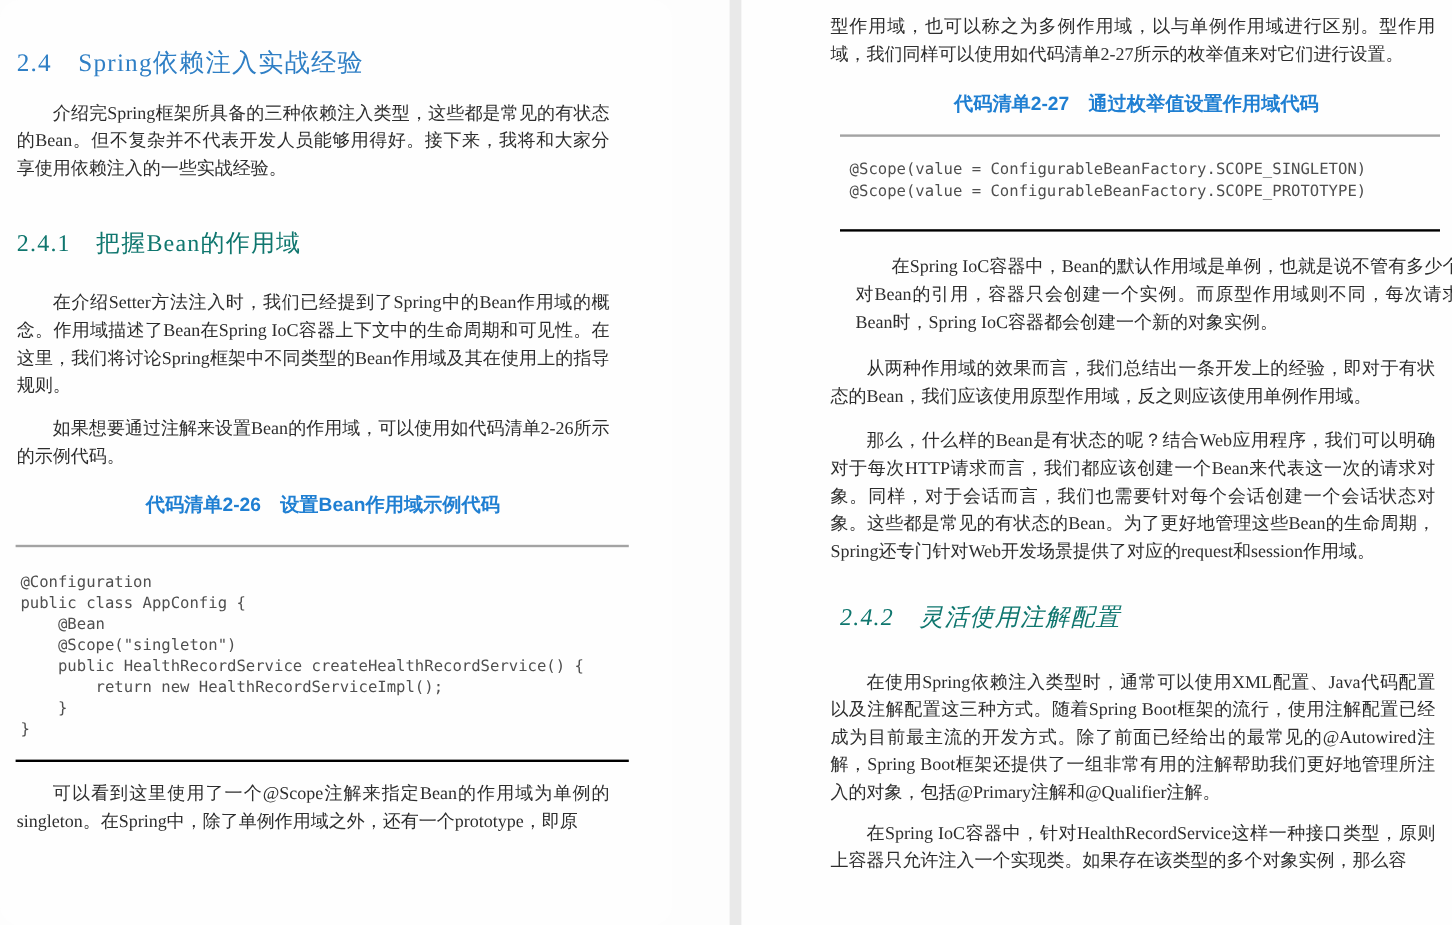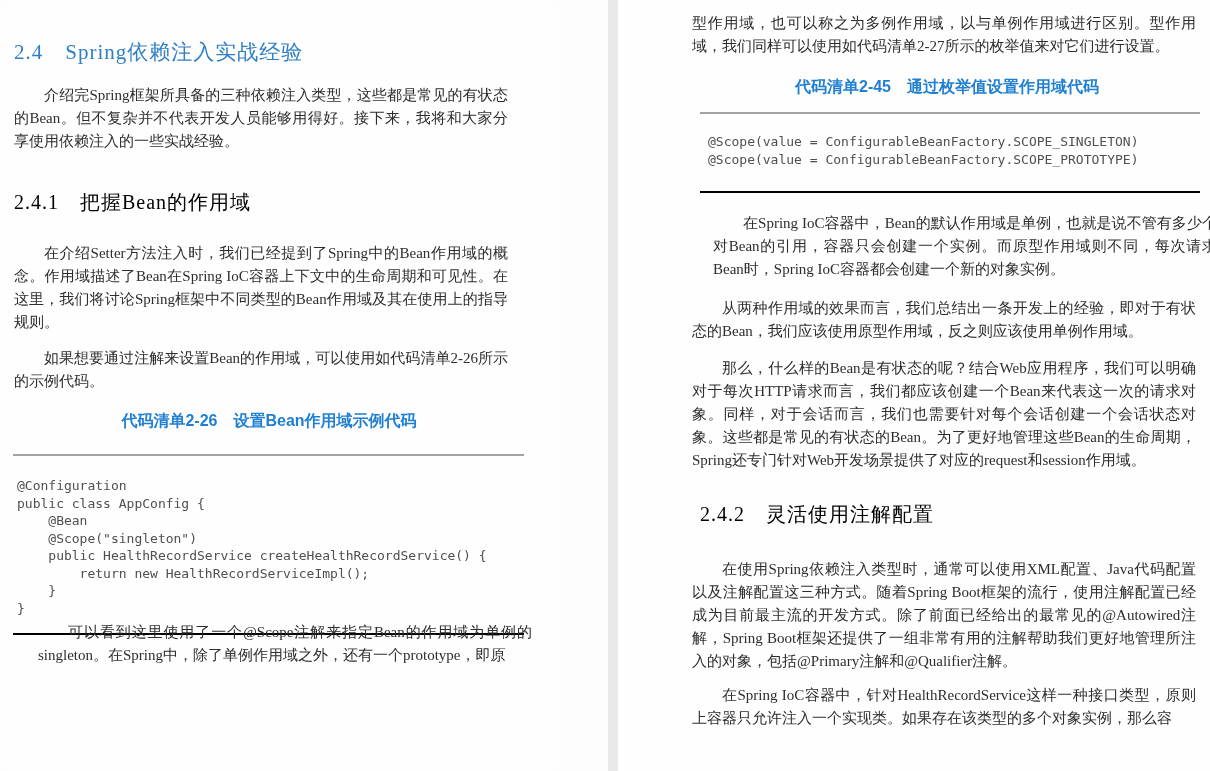--- a/index.html
+++ b/index.html
@@ -30,21 +30,21 @@
   }
   .abs { position: absolute; }
   .h-section {
     font-size: 21px;
     color: #2f7fc5;
     letter-spacing: 1px;
     white-space: nowrap;
   }
   .h-subsection {
     font-size: 20px;
-    color: #000000;
+    color: #0f766e;
     letter-spacing: 1px;
     white-space: nowrap;
   }
   .body-para {
     font-size: 15px;
     line-height: 23px;
     text-align: justify;
     text-indent: 2em;
     margin: 0;
   }
@@ -93,42 +93,42 @@
       <pre>@Configuration
 public class AppConfig {
     @Bean
     @Scope("singleton")
     public HealthRecordService createHealthRecordService() {
         return new HealthRecordServiceImpl();
     }
 }</pre>
     </div>
 
-    <p class="abs body-para" style="left:14px; top:621px; width:494px;margin-left:24px;">可以看到这里使用了一个@Scope注解来指定Bean的作用域为单例的singleton。在Spring中，除了单例作用域之外，还有一个prototype，即原</p>
+    <p class="abs body-para" style="left:14px; top:651px; width:494px;">可以看到这里使用了一个@Scope注解来指定Bean的作用域为单例的singleton。在Spring中，除了单例作用域之外，还有一个prototype，即原</p>
   </div>
 
   <div id="divider"></div>
 
   <div id="right-page" class="page">
 
     <p class="abs body-para no-indent" style="left:74px; top:12px; width:504px;">型作用域，也可以称之为多例作用域，以与单例作用域进行区别。型作用域，我们同样可以使用如代码清单2-27所示的枚举值来对它们进行设置。</p>
 
-    <div class="abs listing-caption" style="left:78px; top:77px; width:502px;">代码清单2-45　通过枚举值设置作用域代码</div>
+    <div class="abs listing-caption" style="left:78px; top:77px; width:502px;">代码清单2-27　通过枚举值设置作用域代码</div>
 
     <div class="abs code-block" style="left:82px; top:112px; width:500px; height:81px; padding:19px 0 0 8px;">
       <pre>@Scope(value = ConfigurableBeanFactory.SCOPE_SINGLETON)
 @Scope(value = ConfigurableBeanFactory.SCOPE_PROTOTYPE)</pre>
     </div>
 
     <p class="abs body-para" style="left:74px; top:212px; width:504px;margin-left:21px;">在Spring IoC容器中，Bean的默认作用域是单例，也就是说不管有多少个对Bean的引用，容器只会创建一个实例。而原型作用域则不同，每次请求Bean时，Spring IoC容器都会创建一个新的对象实例。</p>
 
     <p class="abs body-para" style="left:74px; top:297px; width:504px;">从两种作用域的效果而言，我们总结出一条开发上的经验，即对于有状态的Bean，我们应该使用原型作用域，反之则应该使用单例作用域。</p>
 
     <p class="abs body-para" style="left:74px; top:357px; width:504px;">那么，什么样的Bean是有状态的呢？结合Web应用程序，我们可以明确对于每次HTTP请求而言，我们都应该创建一个Bean来代表这一次的请求对象。同样，对于会话而言，我们也需要针对每个会话创建一个会话状态对象。这些都是常见的有状态的Bean。为了更好地管理这些Bean的生命周期，Spring还专门针对Web开发场景提供了对应的request和session作用域。</p>
 
-    <div class="abs h-subsection" style="left:82px; top:501px;">2.4.2　灵活使用注解配置</div>
+    <div class="abs h-subsection" style="left:82px; top:501px;font-style:italic;">2.4.2　灵活使用注解配置</div>
 
     <p class="abs body-para" style="left:74px; top:558px; width:504px;">在使用Spring依赖注入类型时，通常可以使用XML配置、Java代码配置以及注解配置这三种方式。随着Spring Boot框架的流行，使用注解配置已经成为目前最主流的开发方式。除了前面已经给出的最常见的@Autowired注解，Spring Boot框架还提供了一组非常有用的注解帮助我们更好地管理所注入的对象，包括@Primary注解和@Qualifier注解。</p>
 
     <p class="abs body-para" style="left:74px; top:684px; width:504px;">在Spring IoC容器中，针对HealthRecordService这样一种接口类型，原则上容器只允许注入一个实现类。如果存在该类型的多个对象实例，那么容</p>
   </div>
 
 </div>
 
 </body></html>

